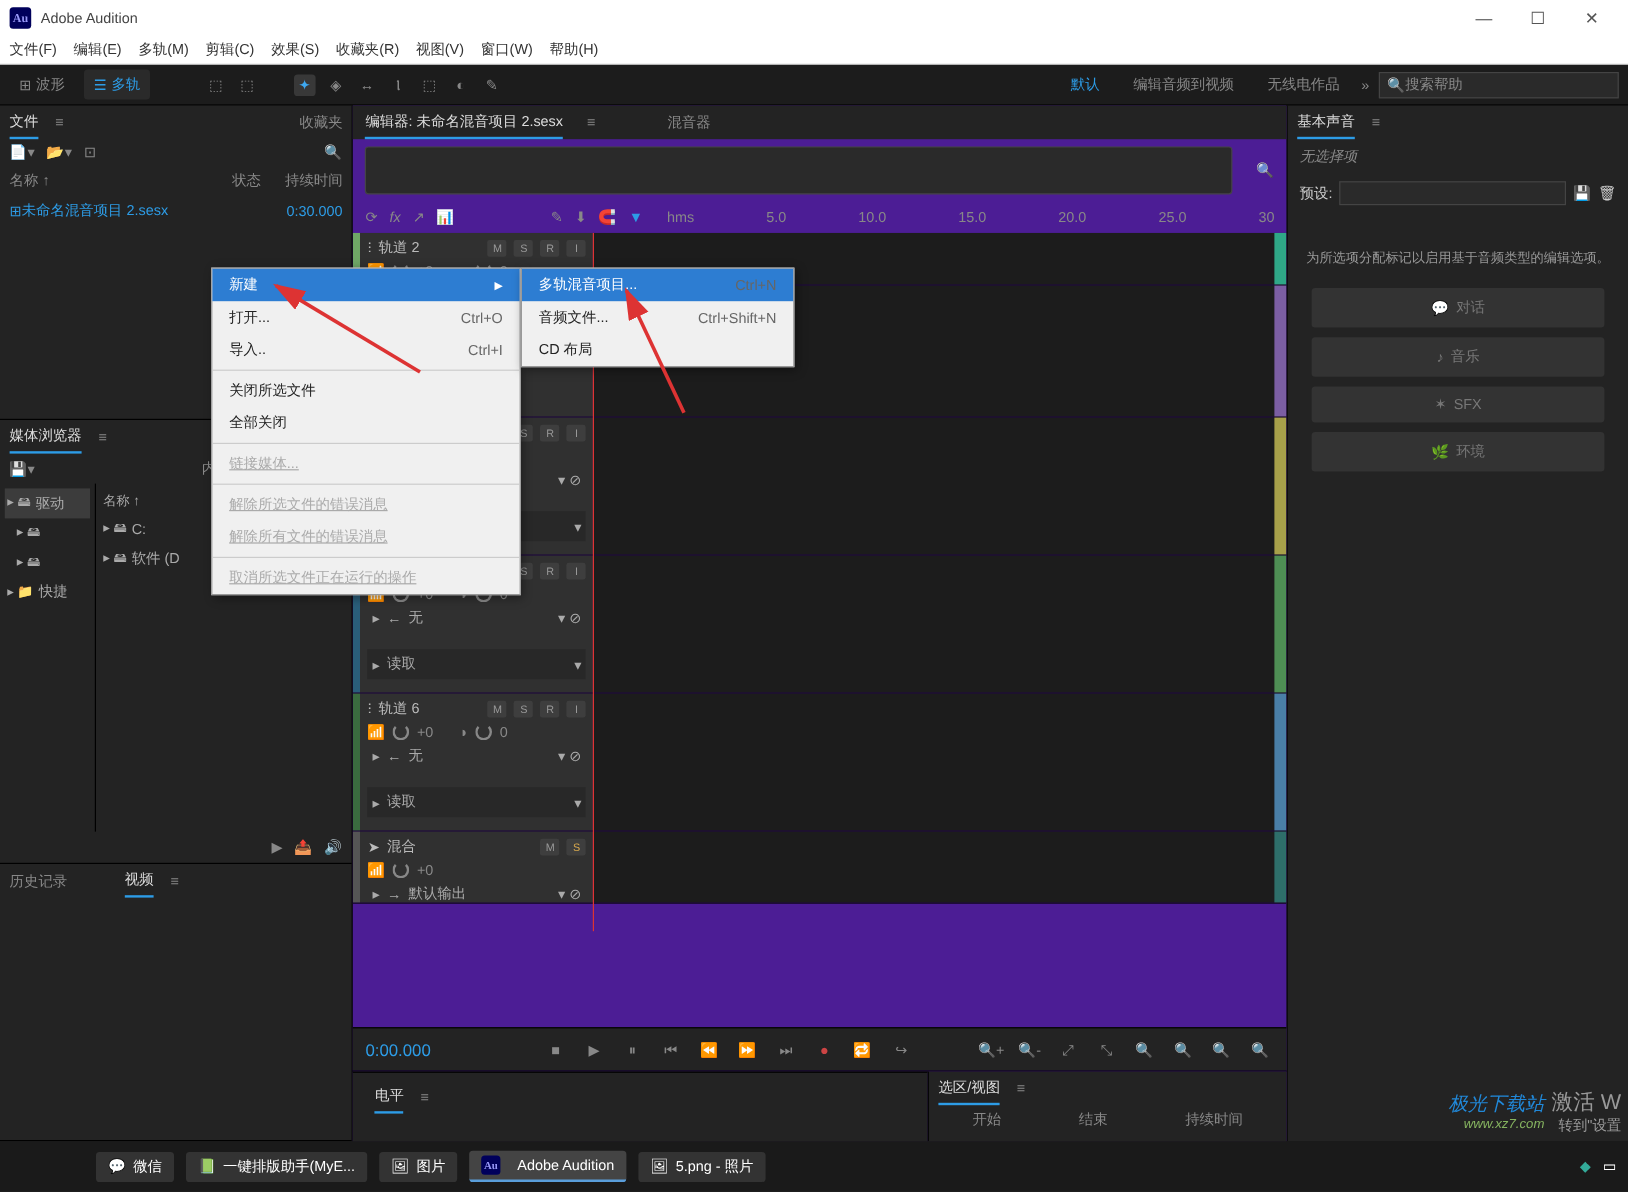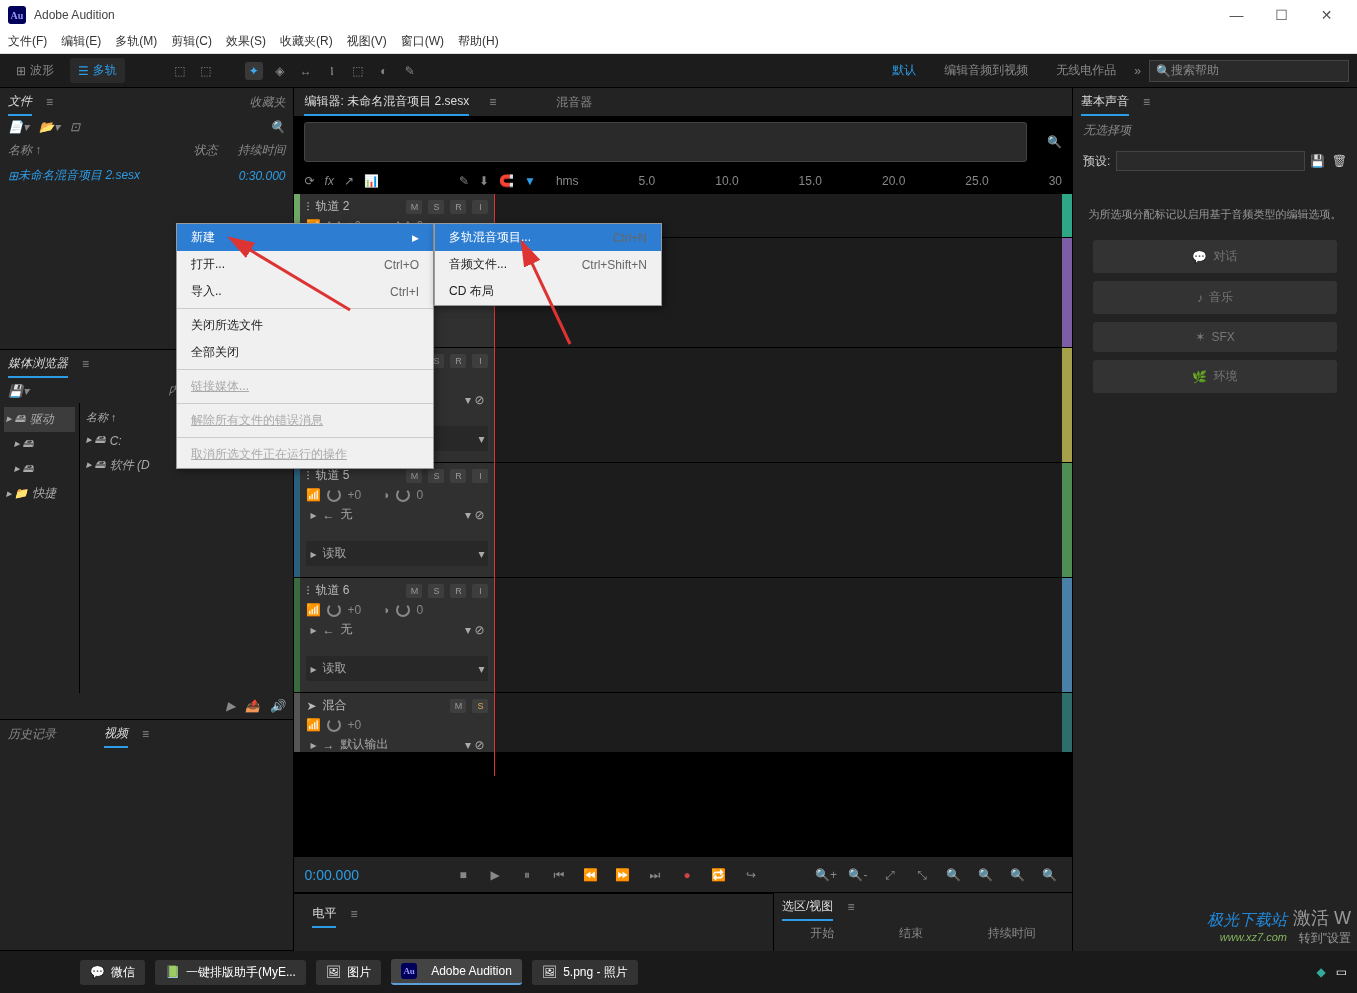--- a/index.html
+++ b/index.html
@@ -16,22 +16,22 @@
 .tbtn.active { color:#2d9ce6; background:#2a2a2a; }
 .tool-icon { width:18px; height:18px; display:flex; align-items:center; justify-content:center; color:#888; }
 .tool-icon.active { color:#3ea8f0; background:#383838; border-radius:3px; }
 .spacer { flex:1; }
 .top-tab { padding:4px 10px; color:#888; cursor:default; }
 .top-tab.active { color:#2d9ce6; }
 .search-box { background:#2a2a2a; width:200px; height:22px; border:1px solid #444; display:flex; align-items:center; padding:0 6px; color:#888; }
 .expand-arrows { color:#888; }
 
 .main-area { display:flex; height:calc(100% - 88px - 42px); }
-.left-col { width:309px; display:flex; flex-direction:column; background:#232323; border-right:1px solid #000;font-style:italic; }
-.center-col { flex:1; display:flex; flex-direction:column; background:#000000; position:relative; }
+.left-col { width:309px; display:flex; flex-direction:column; background:#232323; border-right:1px solid #000; }
+.center-col { flex:1; display:flex; flex-direction:column; background:#4c1d95; position:relative; }
 .right-col { width:299px; background:#232323; border-left:1px solid #000; display:flex; flex-direction:column; }
 
 .panel { border-bottom:1px solid #000; }
 .panel-tabs { display:flex; align-items:center; height:28px; padding:0 8px; gap:14px; }
 .panel-tab { color:#888; padding:4px 0; }
 .panel-tab.active { color:#ddd; border-bottom:2px solid #2d9ce6; }
 .panel-menu { color:#888; }
 .panel-toolbar { display:flex; align-items:center; padding:4px 8px; gap:10px; color:#888; }
 .panel-toolbar .grow { flex:1; }
 
@@ -518,20 +518,23 @@
     </div>
   <div class="cm-item">
       <span class="cm-label">全部关闭</span>
     </div>
   <div class="cm-sep"></div>
   <div class="cm-item disabled">
       <span class="cm-label">链接媒体...</span>
     </div>
   <div class="cm-sep"></div>
   <div class="cm-item disabled">
+      <span class="cm-label">解除所选文件的错误消息</span>
+    </div>
+  <div class="cm-item disabled">
       <span class="cm-label">解除所有文件的错误消息</span>
     </div>
   <div class="cm-sep"></div>
   <div class="cm-item disabled">
       <span class="cm-label">取消所选文件正在运行的操作</span>
     </div>
 </div>
 
 <div class="context-menu cm2">
   <div class="cm-item highlight">

